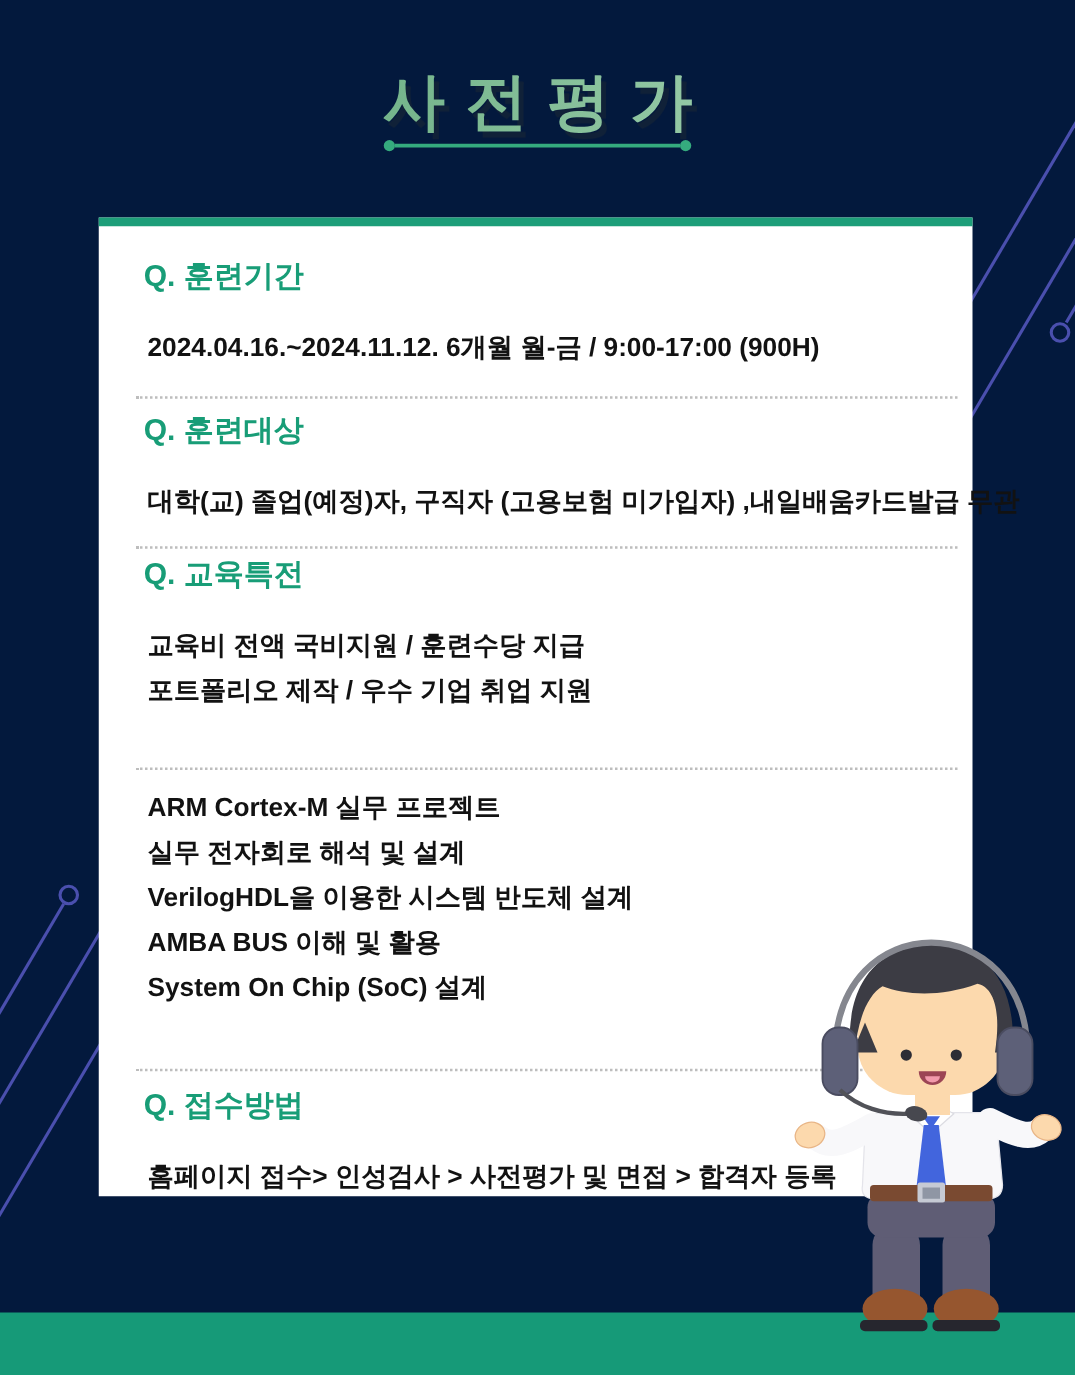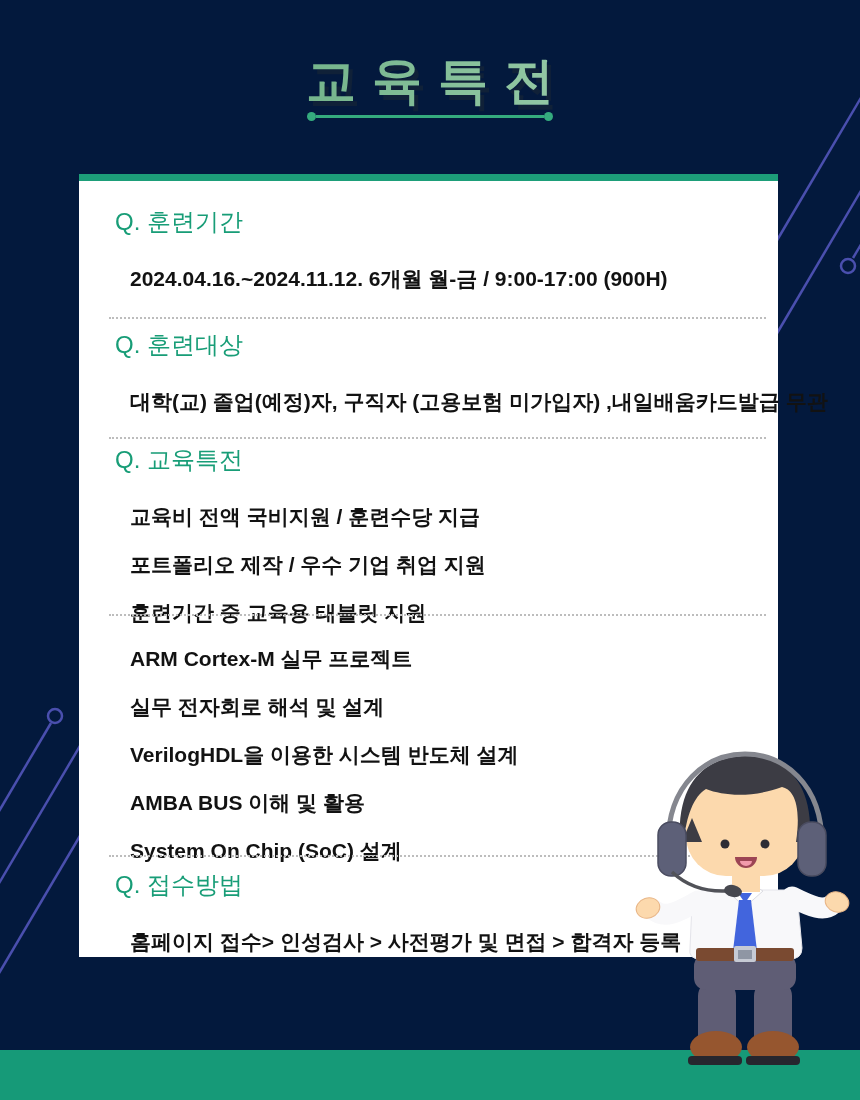--- a/index.html
+++ b/index.html
@@ -62,28 +62,28 @@
 
   
   .card{
     position:absolute;left:79px;top:174px;width:699px;height:783px;
     background:#ffffff;
     border-top:7px solid var(--card-top-green,#1d9e79);
     z-index:2;
   }
   .qa{position:absolute;left:36px;right:16px;}
   .qa h2{
-    font-size:24px;line-height:30px;font-weight:400;
+    font-size:24px;line-height:30px;font-weight:700;
     color:var(--heading-green,#189d77);
     margin:0 0 25px 0;white-space:nowrap;
   }
   .qa .answers p{
     font-size:21px;line-height:33px;font-weight:700;
     color:var(--text-dark,#121212);
-    margin:15px;white-space:nowrap;
+    margin:3px;white-space:nowrap;
   }
   .divider{
     position:absolute;left:30px;right:12px;height:0;
     border:none;border-top:2px dotted var(--divider-gray,#bdbdbd);
   }
 
   
   .mascot{position:absolute;left:632px;top:744px;width:220px;height:330px;z-index:5;}
 
   
@@ -103,21 +103,21 @@
   <line class="circuit-line" x1="120" y1="678" x2="-12" y2="902"></line>
   <line class="circuit-line" x1="120" y1="768" x2="-8" y2="985"></line>
 
   <line class="circuit-line" x1="882" y1="62" x2="776" y2="242"></line>
   <line class="circuit-line" x1="882" y1="155" x2="776" y2="335"></line>
   <circle class="circuit-node" cx="848" cy="266" r="7"></circle>
   <line class="circuit-line" x1="853" y1="258" x2="886" y2="202"></line>
 </svg>
 
 <header class="poster-header">
-  <h1 class="page-title">교육특전</h1>
+  <h1 class="page-title">사전평가</h1>
   <div class="title-underline">
     <span class="dot"></span>
     <span class="bar"></span>
     <span class="dot"></span>
   </div>
 </header>
 
 <main class="card">
 
   <section class="qa" style="top:26px">
@@ -136,21 +136,20 @@
     </div>
   </section>
 
   <hr class="divider" style="top:256px">
 
   <section class="qa" style="top:264px">
     <h2>Q. 교육특전</h2>
     <div class="answers">
       <p>교육비 전액 국비지원 / 훈련수당 지급</p>
       <p>포트폴리오 제작 / 우수 기업 취업 지원</p>
-      <p>훈련기간 중 교육용 태블릿 지원</p>
     </div>
   </section>
 
   <hr class="divider" style="top:433px">
 
   <section class="qa" style="top:446px">
     <div class="answers">
       <p>ARM Cortex-M 실무 프로젝트</p>
       <p>실무 전자회로 해석 및 설계</p>
       <p>VerilogHDL을 이용한 시스템 반도체 설계</p>

